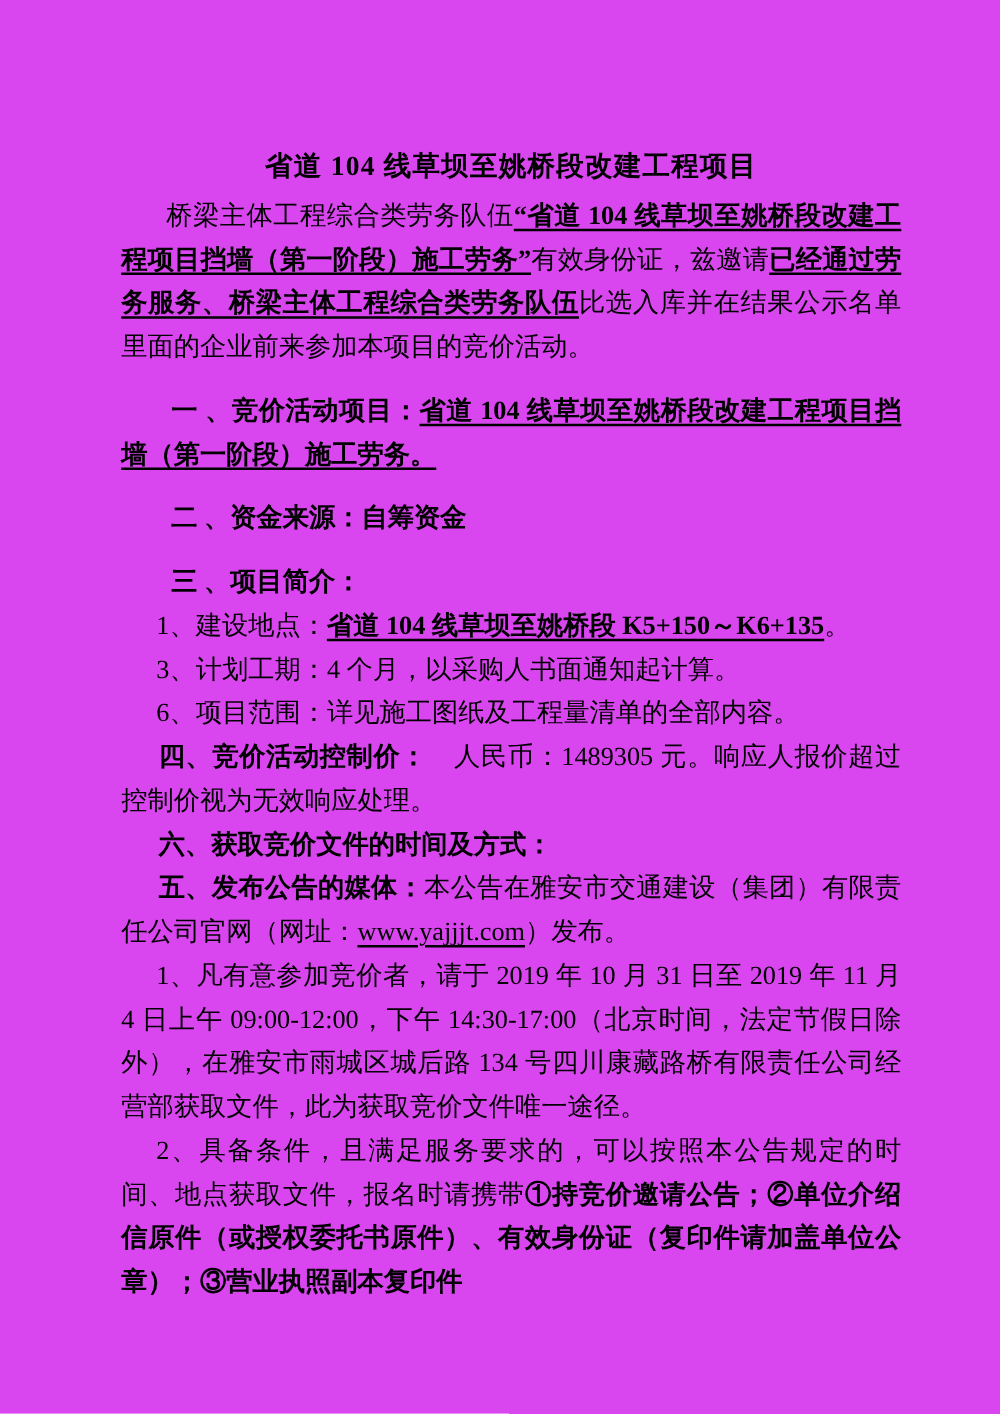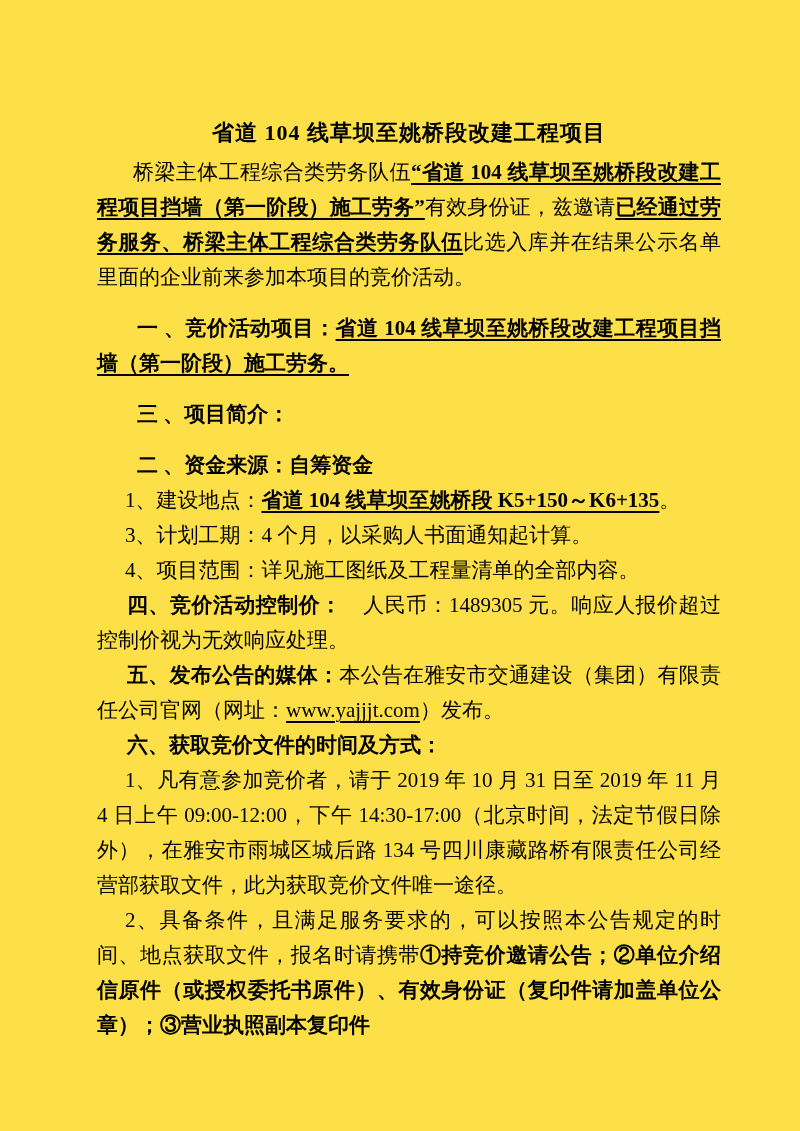--- a/index.html
+++ b/index.html
@@ -40,33 +40,33 @@
   .b { font-weight: bold; }
   .u {
     text-decoration: underline;
     text-underline-offset: 4px;
     text-decoration-thickness: 1.5px;
   }
 </style>
 </head>
 <body>
 
-<div class="page" style="background: #fde047; color: rgb(0, 0, 0);">
+<div class="page" style="background: #d946ef; color: rgb(0, 0, 0);">
   <div class="content">
     <div class="title-block">
       <div class="title-line">省道 104 线草坝至姚桥段改建工程项目</div>
     </div>
     <div class="doc-body" id="doc-body">
         <p class="para ind-36"><span class="run">桥梁主体工程综合类劳务队伍</span><span class="run b u">“省道 104 线草坝至姚桥段改建工程项目挡墙（第一阶段）施工劳务”</span><span class="run">有效身份证，兹邀请</span><span class="run b u">已经通过劳务服务、桥梁主体工程综合类劳务队伍</span><span class="run">比选入库并在结果公示名单里面的企业前来参加本项目的竞价活动。</span></p>
         <p class="para ind-40"><span class="run b">一 、竞价活动项目：</span><span class="run b u">省道 104 线草坝至姚桥段改建工程项目挡墙（第一阶段）施工劳务。</span></p>
+        <p class="para ind-40"><span class="run b">二 、资金来源：自筹资金</span></p>
         <p class="para ind-40"><span class="run b">三 、项目简介：</span></p>
-        <p class="para ind-40"><span class="run b">二 、资金来源：自筹资金</span></p>
         <p class="para ind-28"><span class="run">1、建设地点：</span><span class="run b u">省道 104 线草坝至姚桥段 K5+150～K6+135</span><span class="run">。</span></p>
         <p class="para ind-28"><span class="run">3、计划工期：4 个月，以采购人书面通知起计算。</span></p>
-        <p class="para ind-28"><span class="run">4、项目范围：详见施工图纸及工程量清单的全部内容。</span></p>
+        <p class="para ind-28"><span class="run">6、项目范围：详见施工图纸及工程量清单的全部内容。</span></p>
         <p class="para ind-30"><span class="run b">四、竞价活动控制价：</span><span class="run">　人民币：1489305 元。响应人报价超过控制价视为无效响应处理。</span></p>
+        <p class="para ind-30"><span class="run b">六、获取竞价文件的时间及方式：</span></p>
         <p class="para ind-30"><span class="run b">五、发布公告的媒体：</span><span class="run">本公告在雅安市交通建设（集团）有限责任公司官网（网址：</span><span class="run u">www.yajjjt.com</span><span class="run">）发布。</span></p>
-        <p class="para ind-30"><span class="run b">六、获取竞价文件的时间及方式：</span></p>
         <p class="para ind-28"><span class="run">1、凡有意参加竞价者，请于 2019 年 10 月 31 日至 2019 年 11 月 4 日上午 09:00-12:00，下午 14:30-17:00（北京时间，法定节假日除外），在雅安市雨城区城后路 134 号四川康藏路桥有限责任公司经营部获取文件，此为获取竞价文件唯一途径。</span></p>
         <p class="para ind-28"><span class="run">2、具备条件，且满足服务要求的，可以按照本公告规定的时间、地点获取文件，报名时请携带</span><span class="run b">①持竞价邀请公告；②单位介绍信原件（或授权委托书原件）、有效身份证（复印件请加盖单位公章）；③营业执照副本复印件</span></p>
       </div>
   </div>
 </div>
 
 </body></html>

